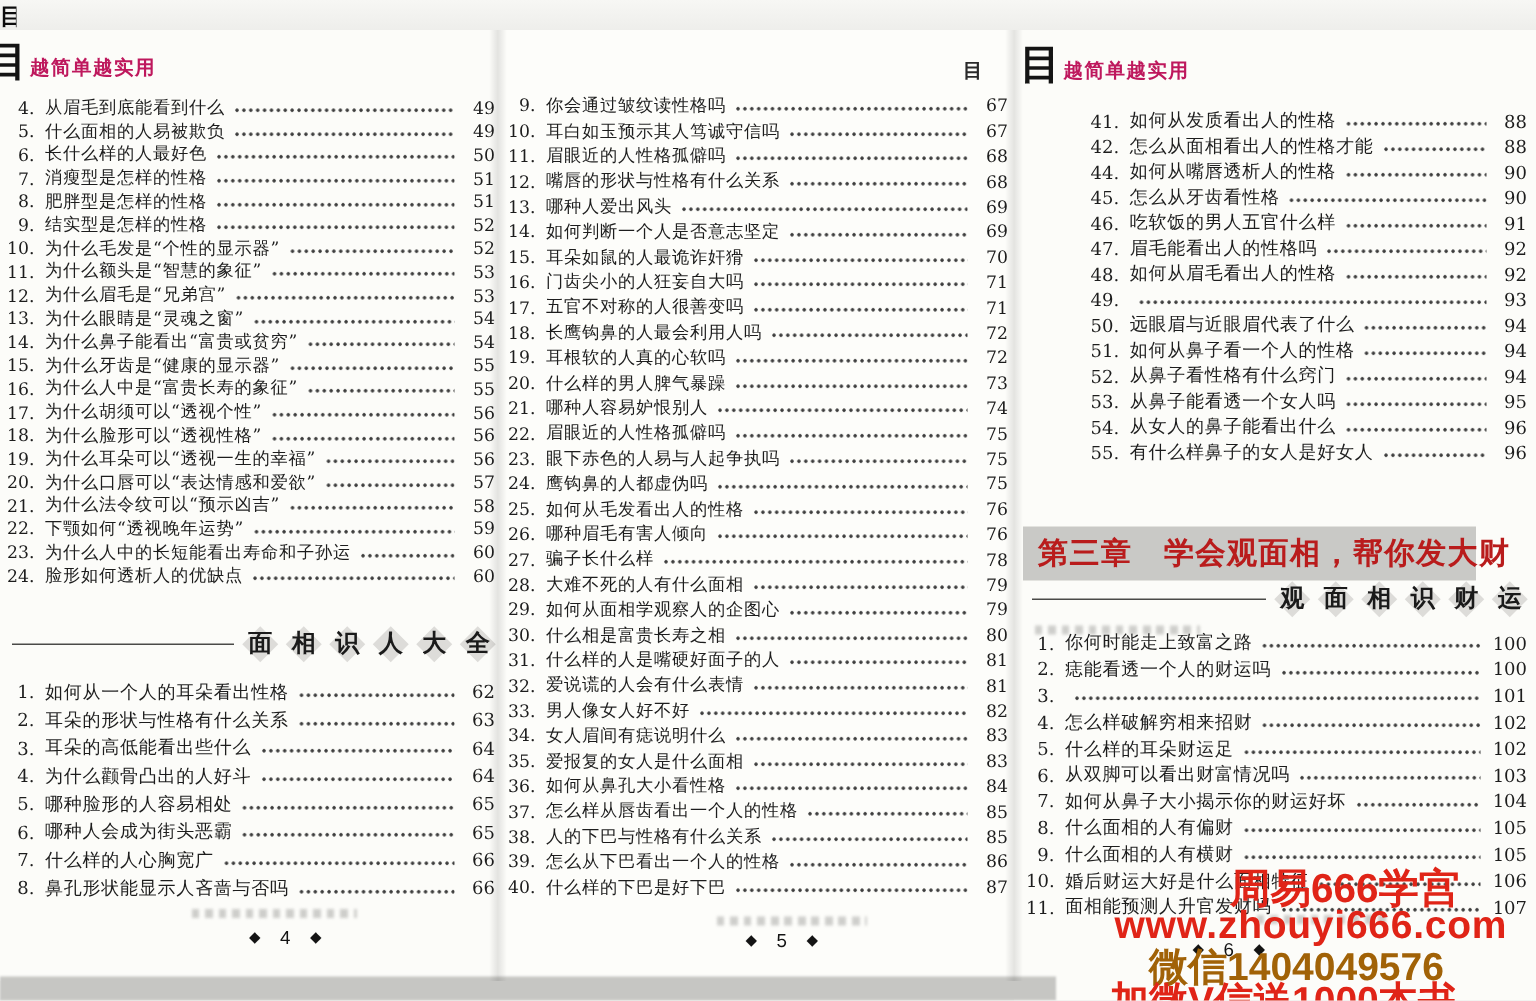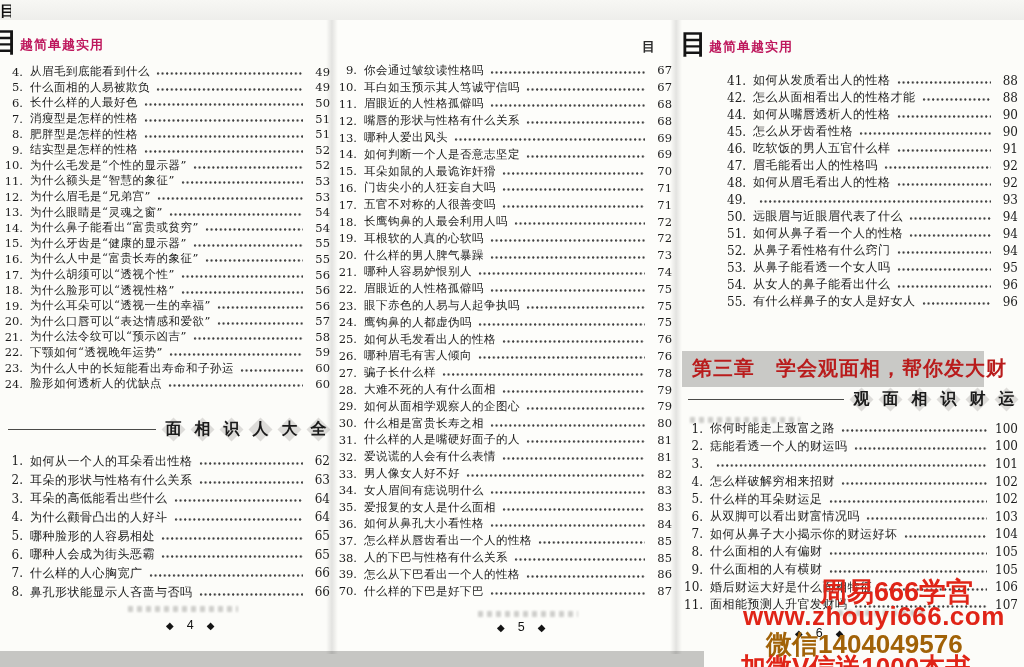--- a/index.html
+++ b/index.html
@@ -505,21 +505,21 @@
       <span class="leader"></span>
       <span class="pg">85</span>
     </div>
     <div class="toc-row">
       <span class="num">39.</span>
       <span class="title">怎么从下巴看出一个人的性格</span>
       <span class="leader"></span>
       <span class="pg">86</span>
     </div>
     <div class="toc-row">
-      <span class="num">70.</span>
+      <span class="num">40.</span>
       <span class="title">什么样的下巴是好下巴</span>
       <span class="leader"></span>
       <span class="pg">87</span>
     </div>
   </div>
 
 <div class="toc list-r1">
     <div class="toc-row">
       <span class="num">41.</span>
       <span class="title">如何从发质看出人的性格</span>

